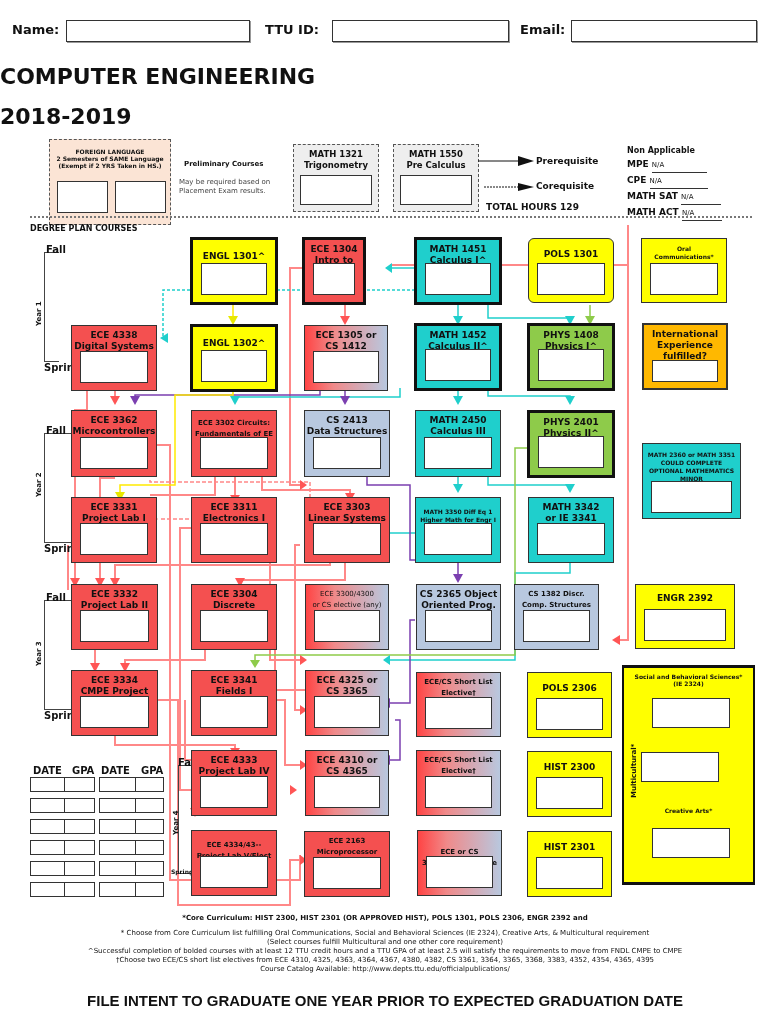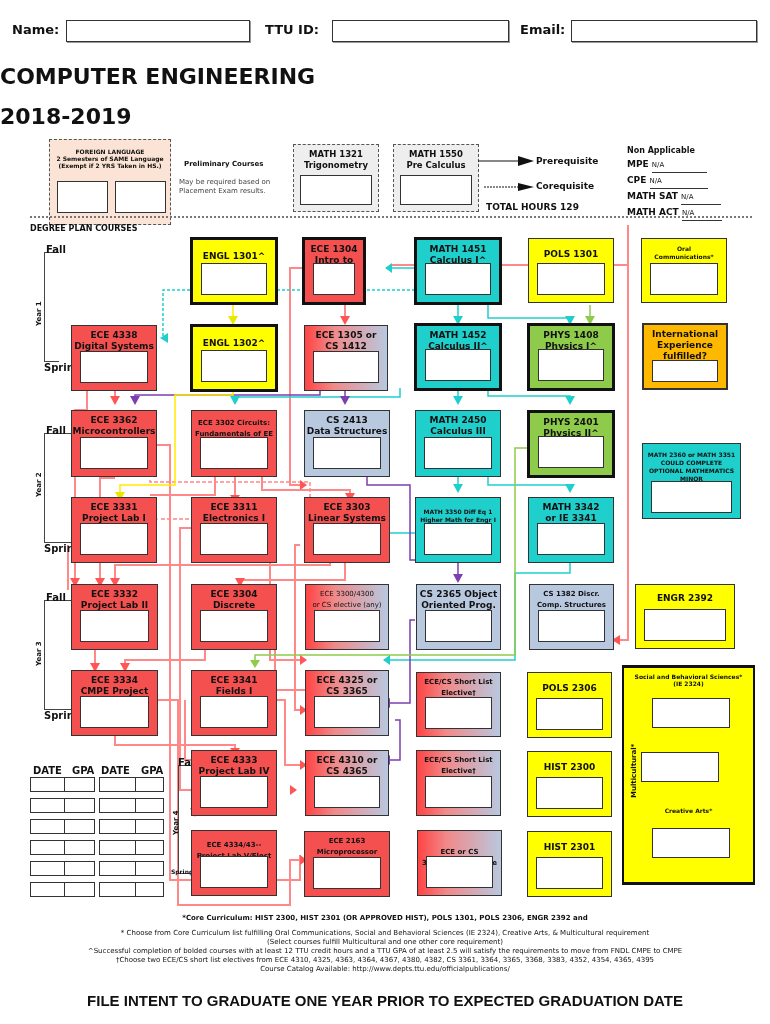--- a/index.html
+++ b/index.html
@@ -230,21 +230,21 @@
 <div class="course red bold" style="left:302px;top:237px;width:64px;height:68px;">
   <div>ECE 1304</div>
   <div>Intro to Engr^</div>
   <div class="slot"></div>
 </div>
 <div class="course teal bold" style="left:414px;top:237px;width:88px;height:68px;">
   <div>MATH 1451</div>
   <div>Calculus I^</div>
   <div class="slot"></div>
 </div>
-<div class="course yellow" style="left:528px;top:238px;width:86px;height:65px;">
+<div class="course yellow" style="left:528px;top:238px;width:86px;height:65px;border-radius:6px;">
   <div style="margin-top:6px;">POLS 1301</div>
   <div class="slot"></div>
 </div>
 <div class="course yellow" style="left:641px;top:238px;width:86px;height:65px;">
   <div class="ct2" style="margin-top:2px;">Oral</div>
   <div class="ct2">Communications*</div>
   <div class="slot"></div>
 </div>
 
 <div class="course red" style="left:71px;top:325px;width:86px;height:66px;">
@@ -350,21 +350,21 @@
 <div class="course grad" style="left:305px;top:584px;width:84px;height:66px;font-weight:normal;">
   <div class="ct">ECE 3300/4300</div>
   <div class="ct">or CS elective (any)</div>
   <div class="slot"></div>
 </div>
 <div class="course blue" style="left:416px;top:584px;width:85px;height:66px;">
   <div>CS 2365 Object</div>
   <div>Oriented Prog.</div>
   <div class="slot"></div>
 </div>
-<div class="course blue" style="left:529px;top:584px;width:85px;height:66px;">
+<div class="course blue" style="left:514px;top:584px;width:85px;height:66px;">
   <div class="ct">CS 1382 Discr.</div>
   <div class="ct">Comp. Structures</div>
   <div class="slot"></div>
 </div>
 <div class="course yellow" style="left:635px;top:584px;width:100px;height:65px;">
   <div style="margin-top:4px;">ENGR 2392</div>
   <div class="slot"></div>
 </div>
 
 <div class="course red" style="left:71px;top:670px;width:87px;height:66px;">

